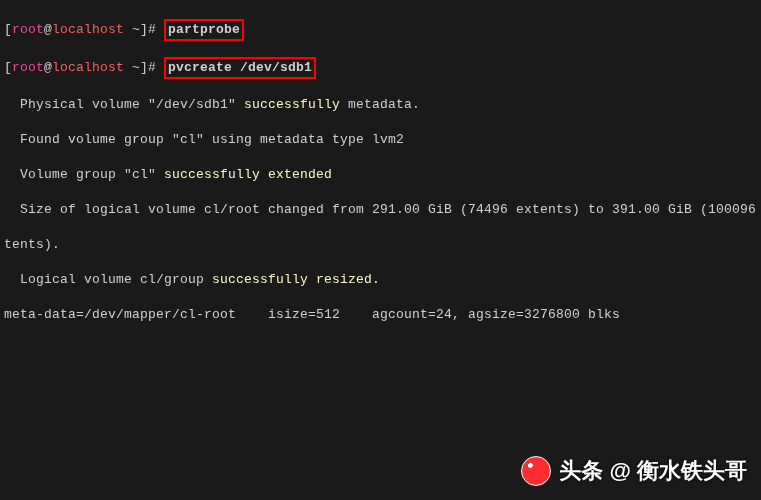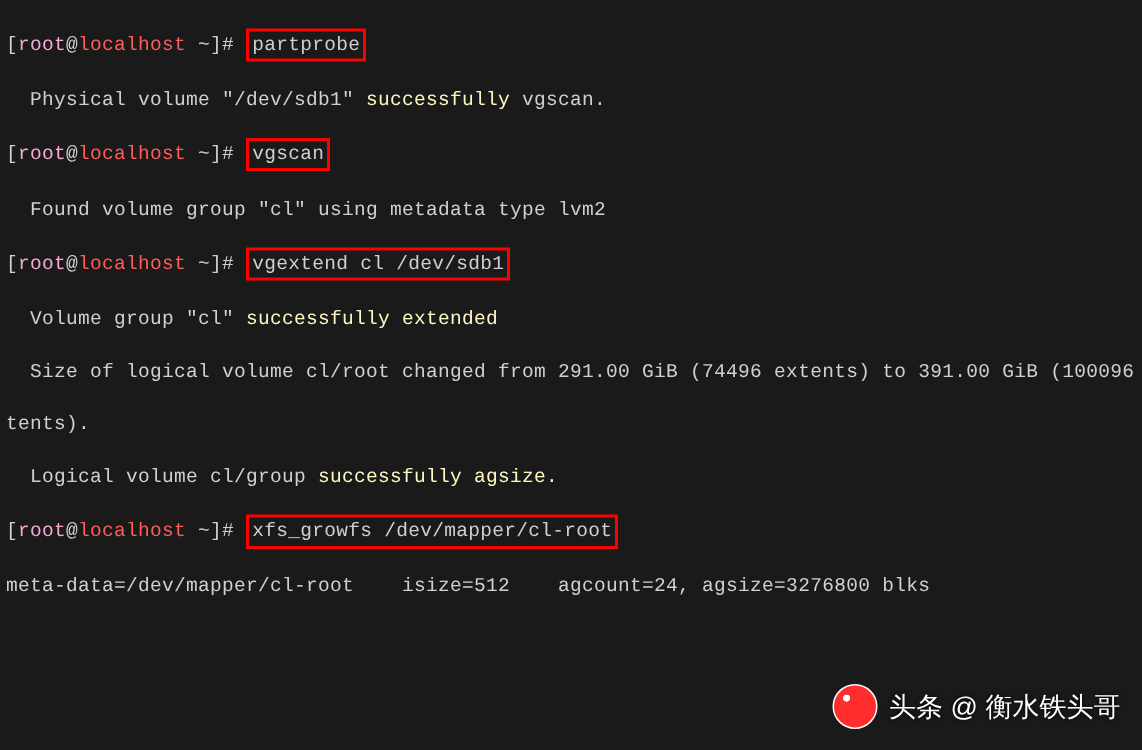--- a/index.html
+++ b/index.html
@@ -14,25 +14,25 @@
     height: 500px;
     overflow: hidden;
     position: relative;
   }
   .terminal {
     padding: 2px 4px;
     white-space: pre;
     letter-spacing: 0.2px;
   }
   .line { white-space: pre; }
-  .root { color: #f9a8d4; }
+  .root { color: #ec4899; }
   .at   { color: #d0d0d0; }
   .host { color: #ff5c5c; }
   .path { color: #d0d0d0; }
-  .cmd  { color: #d0d0d0; }
+  .cmd  { color: #d0d0d0; font-weight: bold; }
   .succ { color: #fef9c3; }
   .box {
     border: 2px solid #ff0000;
     padding: 0 2px 1px 2px;
     display: inline-block;
     box-sizing: border-box;
     margin: -1px 0;
   }
   .watermark {
     position: absolute;
@@ -40,36 +40,34 @@
     bottom: 14px;
     display: flex;
     align-items: center;
     gap: 8px;
   }
   .wm-icon {
     width: 28px; height: 28px; border-radius: 50%;
     background: radial-gradient(circle at 30% 30%, #fff 0 8%, #ff2d2d 9% 100%);
     border:1px solid #fff;
   }
-  .wm-text { color: #fff; font-family: sans-serif; font-size: 18px; font-weight: 400; text-shadow: 0 0 3px #000;}
+  .wm-text { color: #fff; font-family: sans-serif; font-size: 22px; font-weight: 700; text-shadow: 0 0 3px #000;}
 </style>
 </head>
 <body>
 
 <div class="terminal">
 <div class="line"><span>[<span class="root">root</span><span class="at">@</span><span class="host">localhost</span><span class="path"> ~</span><span>]# </span></span><span class="box"><span class="cmd">partprobe</span></span></div>
-<div class="line"><span>  Physical volume "/dev/sdb1" </span><span class="succ">successfully</span><span> vgscan.</span></div>
-<div class="line"><span>[<span class="root">root</span><span class="at">@</span><span class="host">localhost</span><span class="path"> ~</span><span>]# </span></span><span class="box"><span class="cmd">vgscan</span></span></div>
+<div class="line"><span>[<span class="root">root</span><span class="at">@</span><span class="host">localhost</span><span class="path"> ~</span><span>]# </span></span><span class="box"><span class="cmd">pvcreate /dev/sdb1</span></span></div>
+<div class="line"><span>  Physical volume "/dev/sdb1" </span><span class="succ">successfully</span><span> metadata.</span></div>
 <div class="line">  Found volume group "cl" using metadata type lvm2</div>
-<div class="line"><span>[<span class="root">root</span><span class="at">@</span><span class="host">localhost</span><span class="path"> ~</span><span>]# </span></span><span class="box"><span class="cmd">vgextend cl /dev/sdb1</span></span></div>
 <div class="line"><span>  Volume group "cl" </span><span class="succ">successfully extended</span></div>
 <div class="line">  Size of logical volume cl/root changed from 291.00 GiB (74496 extents) to 391.00 GiB (100096 ex</div>
 <div class="line">tents).</div>
-<div class="line"><span>  Logical volume cl/group </span><span class="succ">successfully agsize.</span></div>
-<div class="line"><span>[<span class="root">root</span><span class="at">@</span><span class="host">localhost</span><span class="path"> ~</span><span>]# </span></span><span class="box"><span class="cmd">xfs_growfs /dev/mapper/cl-root</span></span></div>
+<div class="line"><span>  Logical volume cl/group </span><span class="succ">successfully resized.</span></div>
 <div class="line">meta-data=/dev/mapper/cl-root    isize=512    agcount=24, agsize=3276800 blks</div>
 
 
 
 
 
 
 
 
 

